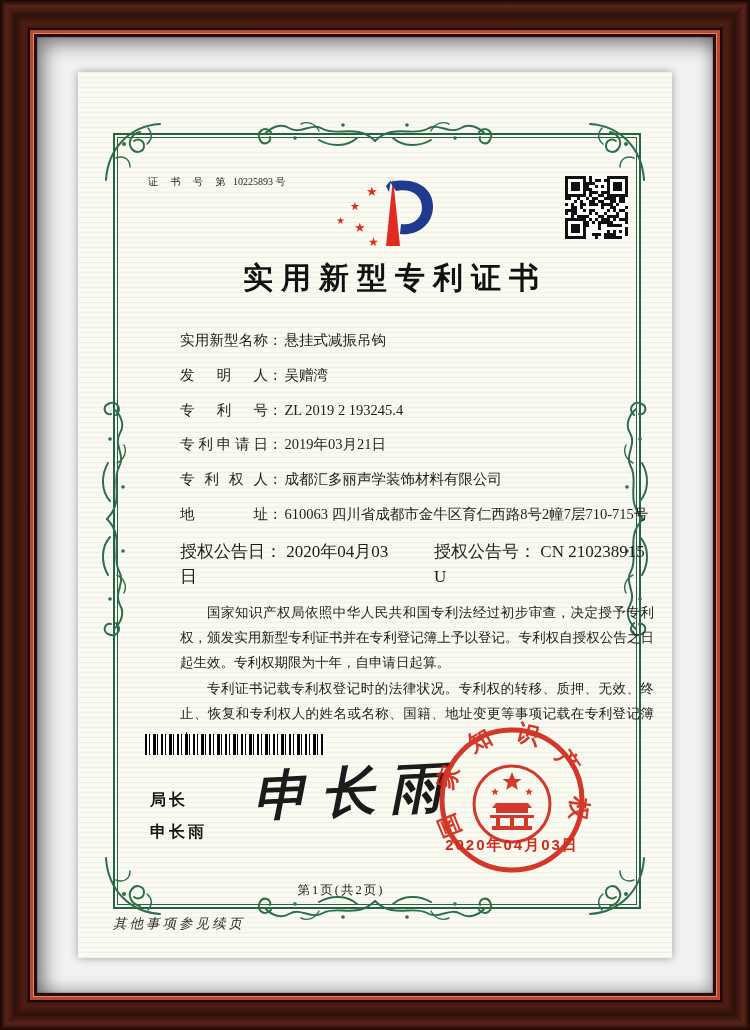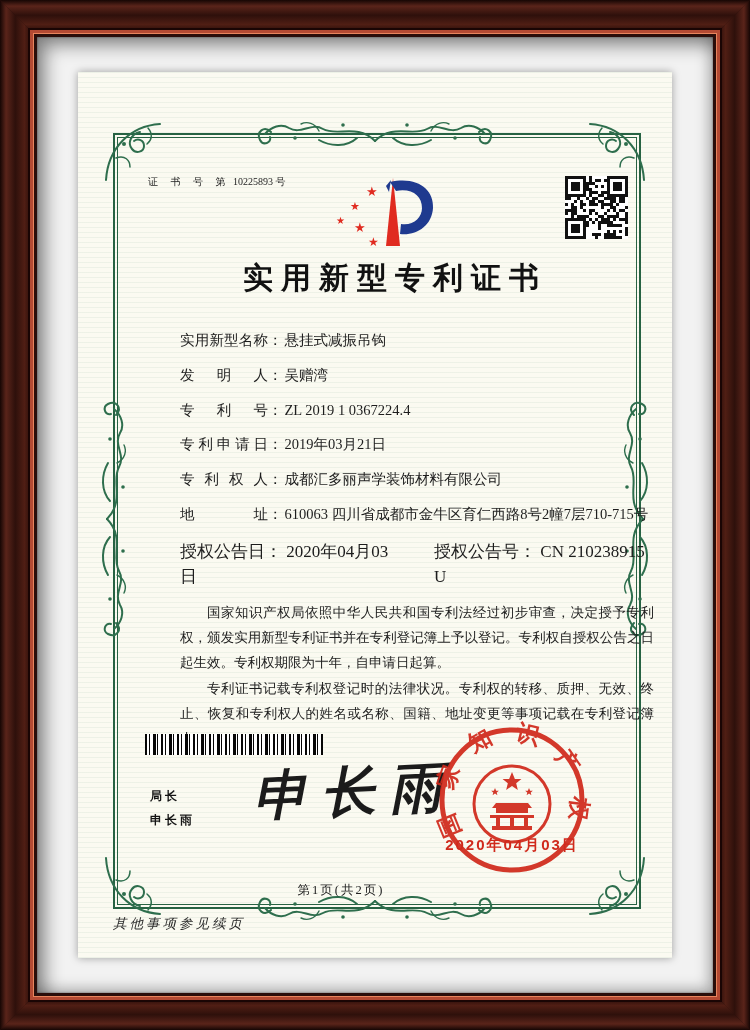--- a/index.html
+++ b/index.html
@@ -47,21 +47,21 @@
   .flabel{display:inline-block;width:88px;text-align:justify;text-align-last:justify;flex:none;}
   .fvalue{margin-left:2px;}
   .addr .fvalue{width:378px;}
   .grant{display:flex;font-size:17px;line-height:1.5;margin-bottom:6px;justify-content:space-between;}
   .grant .pair2{margin-left:36px;}
   .paras{margin-top:10px;font-size:13.5px;line-height:1.88;text-align:justify;}
   .paras p{margin:0;text-indent:2em;}
   .barcode{position:absolute;left:67px;top:662px;width:178px;height:21px;
     background:repeating-linear-gradient(90deg,#060606 0 2px,#fff 2px 4px,#060606 4px 5px,#fff 5px 8px,#060606 8px 11px,#fff 11px 12px,#060606 12px 13px,#fff 13px 16px);}
   .director{position:absolute;left:72px;top:712px;font-family:"Liberation Sans","DejaVu Sans",sans-serif;
-    font-weight:bold;font-size:12px;letter-spacing:3px;line-height:2.0;color:#151515;}
+    font-weight:bold;font-size:16px;letter-spacing:3px;line-height:2.0;color:#151515;}
   .signature{position:absolute;left:152px;top:684px;width:250px;font-size:54px;font-weight:bold;
     font-style:italic;transform:rotate(-3deg);letter-spacing:14px;color:#1b1b1b;text-align:center;}
   .seal{position:absolute;left:354px;top:648px;width:160px;height:160px;opacity:.93;}
   .seal-date{position:absolute;left:334px;top:764px;width:200px;text-align:center;
     color:#d02a1c;font-weight:bold;font-size:15px;letter-spacing:2px;
     font-family:"Liberation Sans","DejaVu Sans",sans-serif;}
   .page-info{position:absolute;left:35px;top:810px;width:456px;text-align:center;
     font-size:12.5px;letter-spacing:2px;color:#222;}
   .footer-note{position:absolute;left:35px;top:843px;width:524px;text-align:left;
     font-size:13.5px;font-style:italic;letter-spacing:3px;color:#2a2a2a;}
@@ -410,21 +410,21 @@
         <span class="fvalue">悬挂式减振吊钩</span>
       </div>
       <div class="field">
         <span class="flabel">发明人</span>
           <span>：</span>
         <span class="fvalue">吴赠湾</span>
       </div>
       <div class="field">
         <span class="flabel">专利号</span>
           <span>：</span>
-        <span class="fvalue">ZL 2019 1 0367224.4</span>
+        <span class="fvalue">ZL 2019 2 193245.4</span>
       </div>
       <div class="field">
         <span class="flabel">专利申请日</span>
           <span>：</span>
         <span class="fvalue">2019年03月21日</span>
       </div>
       <div class="field">
         <span class="flabel">专利权人</span>
           <span>：</span>
         <span class="fvalue">成都汇多丽声学装饰材料有限公司</span>

